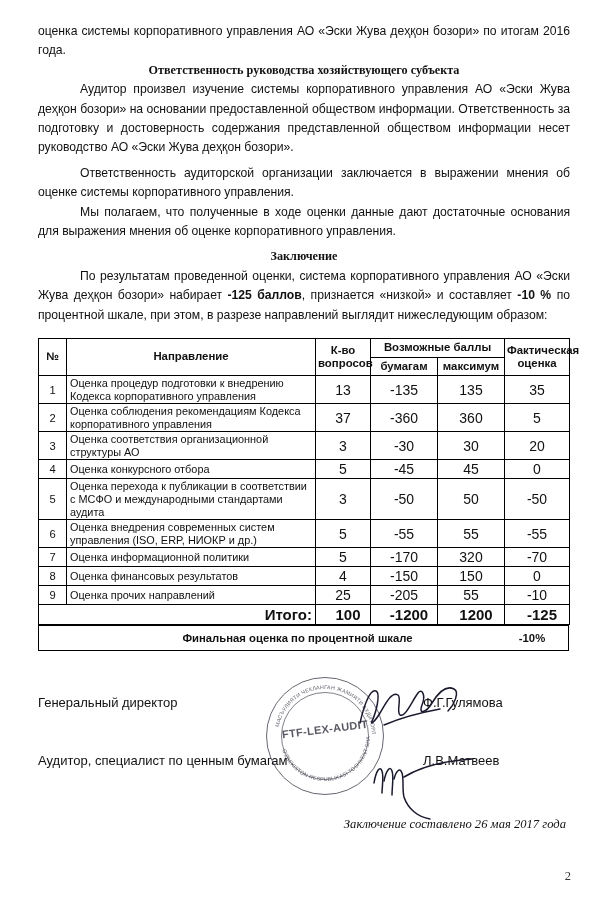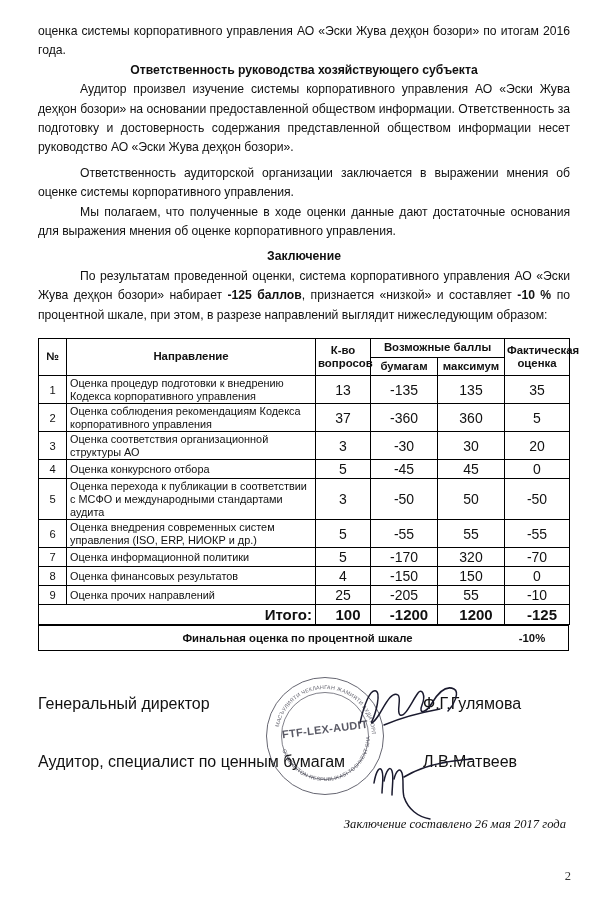--- a/index.html
+++ b/index.html
@@ -39,20 +39,21 @@
   }
   .para.indent {
     text-indent: 42px;
   }
   .heading {
     font-size: 12.2px;
     line-height: 19.4px;
     font-weight: bold;
     text-align: center;
     margin: 0;
+    font-family: Liberation Serif, serif;
   }
   .gap-sm { height: 6px; }
   b.inl { font-weight: bold; }
 
   
   .tbl-wrap {
     margin-top: 13px;
   }
   table.grid {
     border-collapse: collapse;
@@ -128,21 +129,21 @@
   }
 
   
   .signblock {
     margin-top: 44px;
     position: relative;
   }
   .signrow {
     display: flex;
     align-items: baseline;
-    font-size: 16px;
+    font-size: 13px;
     height: 34px;
   }
   .signrow + .signrow { margin-top: 24px; }
   .sign-title { width: 385px; }
   .sign-name  { width: 140px; text-align: left; }
 
   
   .stamp {
     position: absolute;
     left: 228px;

